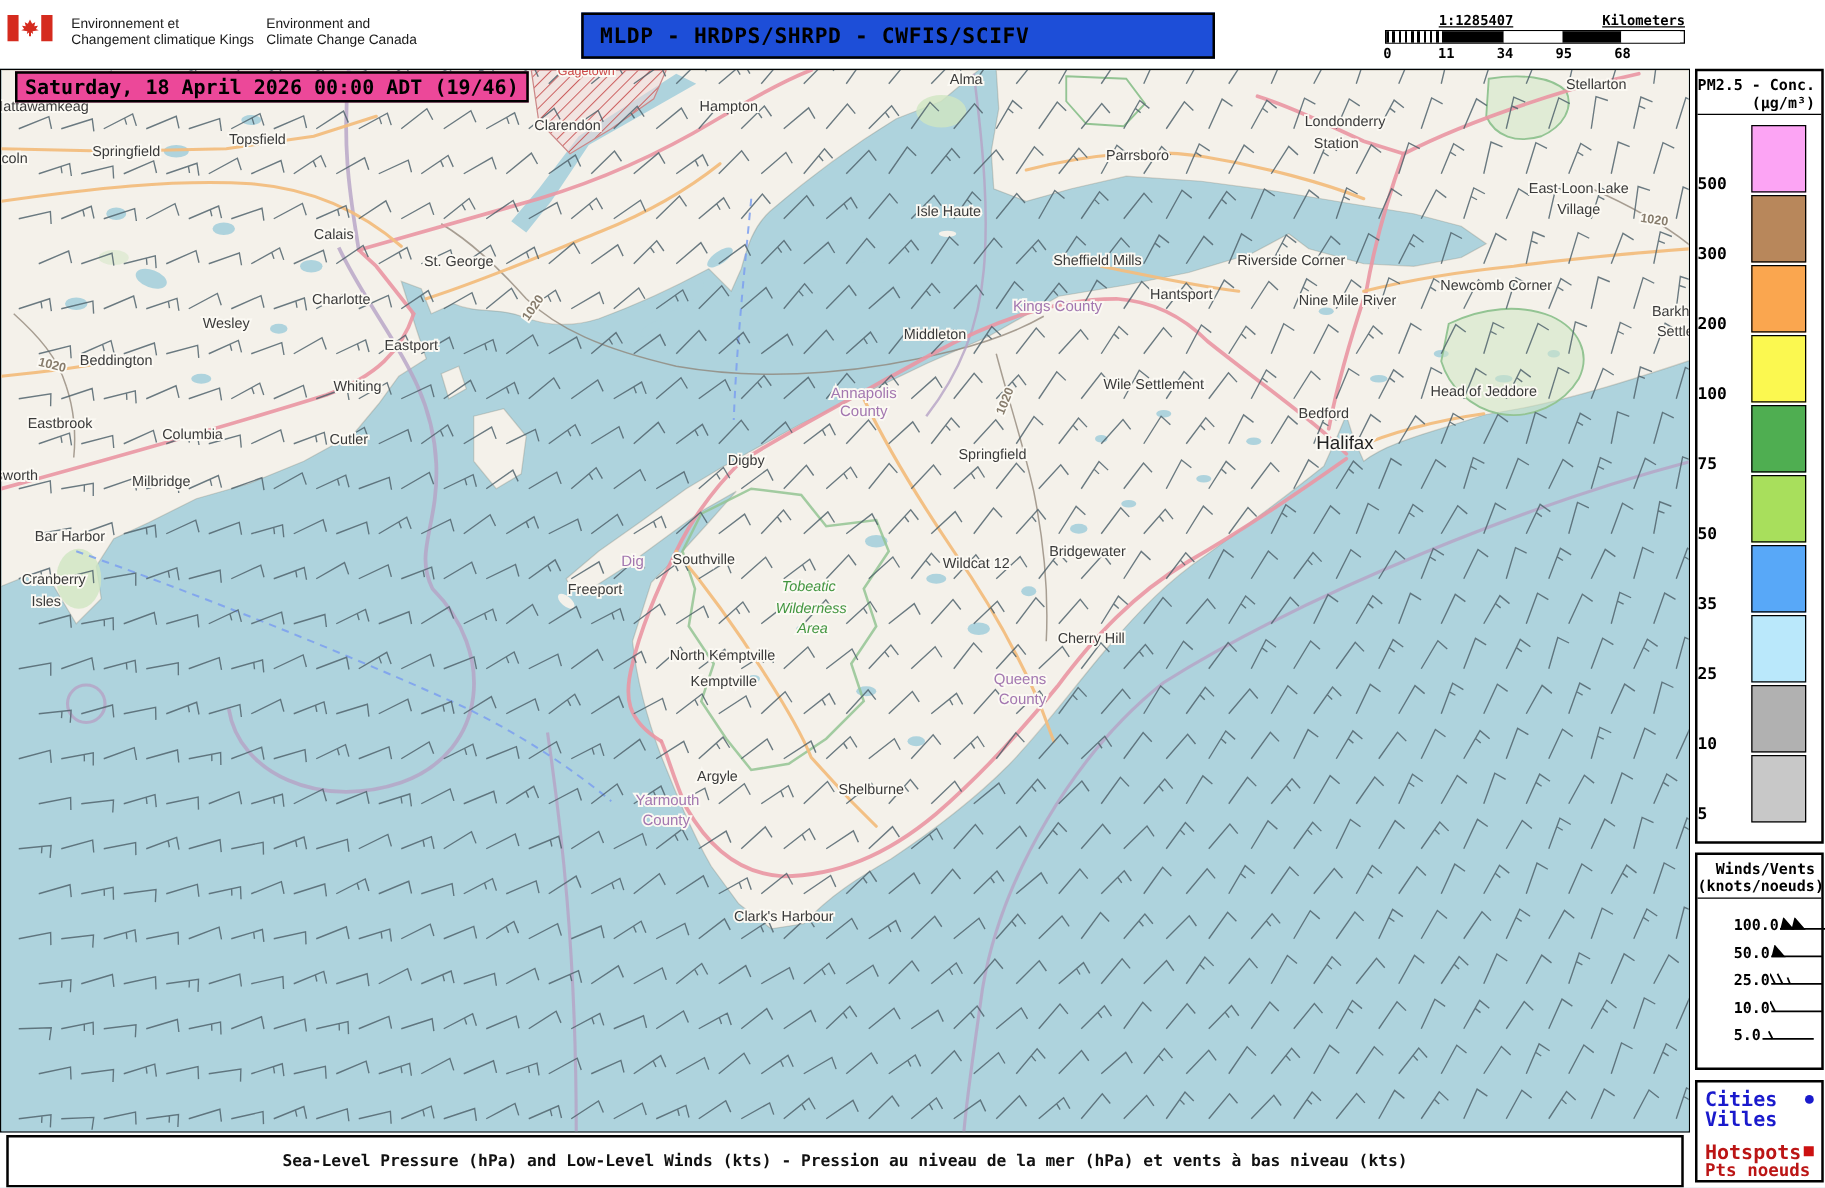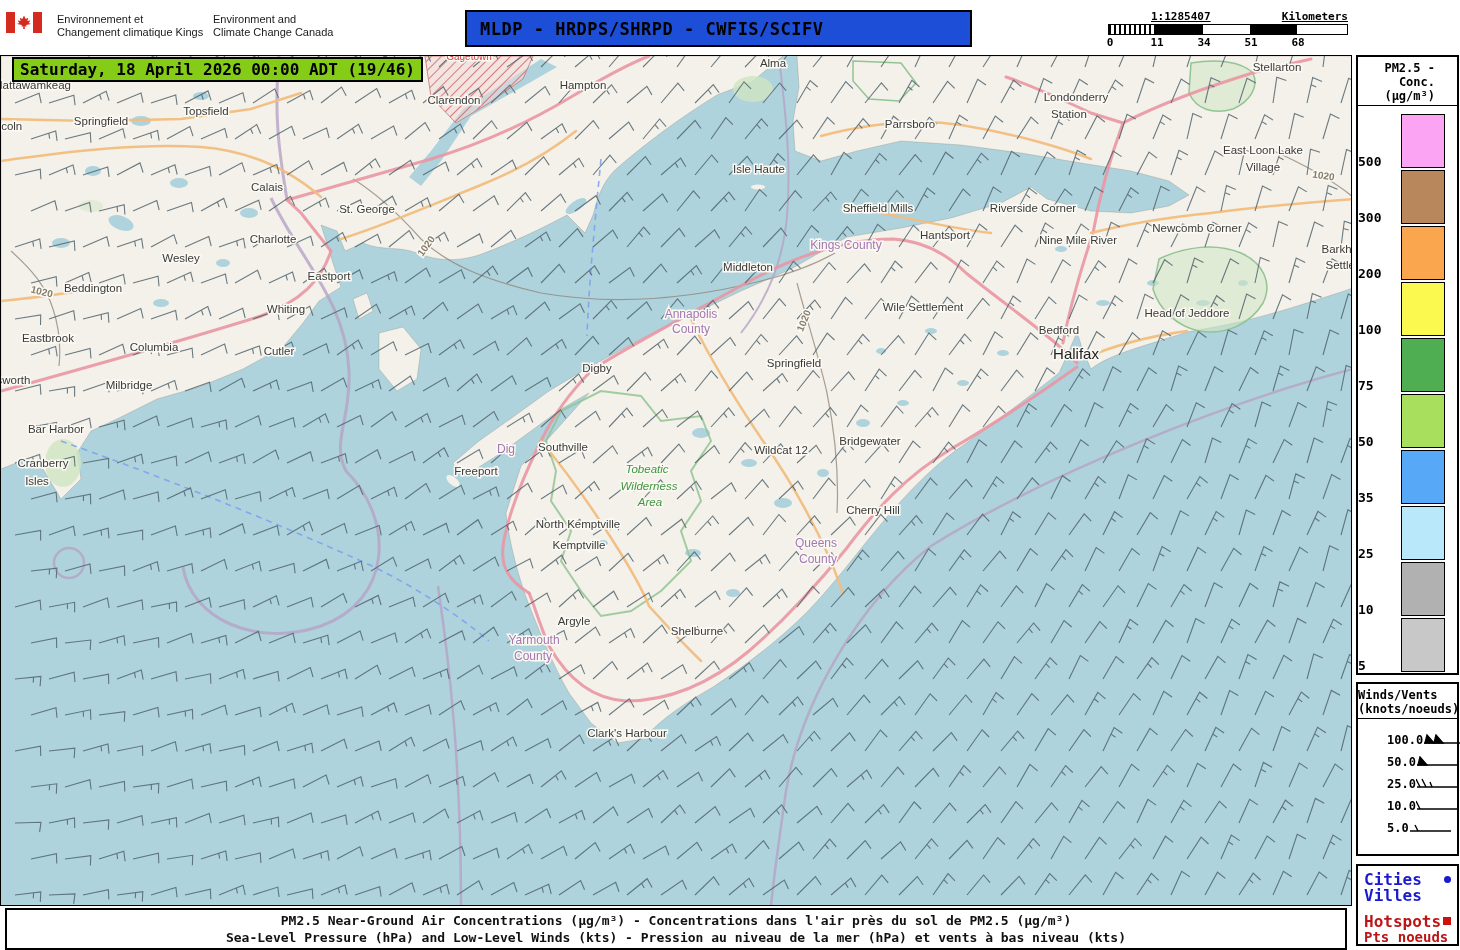--- a/index.html
+++ b/index.html
@@ -21,38 +21,38 @@
   #scale-top{display:flex;justify-content:space-between;font-size:11px;margin-left:43px;}
   #scale-top span{text-decoration:underline;}
   #scale-bar{margin-top:1px;height:9px;border:1px solid #000;display:flex;}
   #scale-bar .seg{width:47px;height:100%;}
   .seg.striped{background:repeating-linear-gradient(90deg,#000 0,#000 2px,#fff 2px,#fff 5px);}
   .seg.b{background:#000;} .seg.w{background:#fff;}
   #scale-ticks{position:relative;height:12px;font-size:11px;}
   #scale-ticks span{position:absolute;top:1px;transform:translateX(-50%);}
 
   
-  #datetime-box{left:12px;top:57px;border:2px solid #000;background:#84cc16;z-index:30;
+  #datetime-box{left:12px;top:57px;border:2px solid #000;background:#ec4899;z-index:30;
                 font-weight:bold;font-size:16px;padding:1px 6px;color:#000;white-space:nowrap;}
 
   
   #map-wrap{left:0;top:55px;width:1352px;height:851px;border:1px solid #000;box-sizing:border-box;
             overflow:hidden;background:#aed3dd;}
   #map-svg text{font-family:"Liberation Sans",sans-serif;paint-order:stroke;stroke:#fbf9f3;stroke-width:3px;}
   text.lbl{font-size:11.5px;fill:#3a3a3a;}
   text.lbl-big{font-size:15px;fill:#222;}
   text.lbl-county{font-size:12px;fill:#a377b0;stroke-width:2.4px;}
   text.lbl-park{font-size:11.5px;font-style:italic;fill:#41953f;stroke-width:2.4px;}
   text.lbl-contour{font-size:10px;font-weight:bold;fill:#877c6c;stroke-width:2px;}
   text.lbl-red{font-size:10px;fill:#cc4545;stroke-width:2px;}
 
   
   .sidebox{border:2px solid #000;background:#fff;box-sizing:border-box;}
   #legend-box{left:1356px;top:55px;width:103px;height:620px;}
-  .leg-head{font-weight:bold;font-size:12px;text-align:right;padding:4px 22px 2px 0;color:#000;
+  .leg-head{font-weight:bold;font-size:12px;text-align:right;padding:4px 5px 2px 0;color:#000;
             border-bottom:1px solid #000;}
   .leg-head div{line-height:14px;}
   #legend-rows{padding-top:8px;}
   .leg-row{display:flex;height:56px;margin-bottom:0;}
   .leg-val{width:38px;font-weight:bold;font-size:13px;align-self:flex-end;
            padding-bottom:1px;margin-right:5px;color:#000;}
   .leg-swatch{width:42px;height:52px;border:1px solid #000;align-self:flex-start;}
 
   #winds-box{left:1356px;top:682px;width:103px;height:174px;}
   #wind-rows{padding:10px 6px 0 6px;margin-left:23px;}
@@ -105,21 +105,21 @@
     <div class="seg striped"></div>
     <div class="seg b"></div>
     <div class="seg w"></div>
     <div class="seg b"></div>
     <div class="seg w"></div>
   </div>
   <div id="scale-ticks">
       <span style="left: 2px;">0</span>
       <span style="left: 49px;">11</span>
       <span style="left: 96px;">34</span>
-      <span style="left: 143px;">51</span>
+      <span style="left: 143px;">95</span>
       <span style="left: 190px;">68</span>
     </div>
 </div>
 
 <div class="abs" id="datetime-box">Saturday, 18 April 2026 00:00 ADT (19/46)</div>
 
 <div class="abs" id="map-wrap">
   <svg id="map-svg" width="1352" height="851" viewBox="0 55 1352 851">
       <defs>
         <pattern id="hatch" width="7" height="7" patternUnits="userSpaceOnUse" patternTransform="rotate(45)">
@@ -1335,15 +1335,14 @@
   <div class="sym-line">
     <span class="sym-red">Hotspots</span>
     <span id="hotspot-sq"></span>
   </div>
   <div class="sym-line">
     <span class="sym-red small">Pts noeuds</span>
   </div>
 </div>
 
 <div class="abs" id="caption-box">
-  <div>PM2.5 Near-Ground Air Concentrations (µg/m³) - Concentrations dans l'air près du sol de PM2.5 (µg/m³)</div>
   <div>Sea-Level Pressure (hPa) and Low-Level Winds (kts) - Pression au niveau de la mer (hPa) et vents à bas niveau (kts)</div>
 </div>
 
 </body></html>

